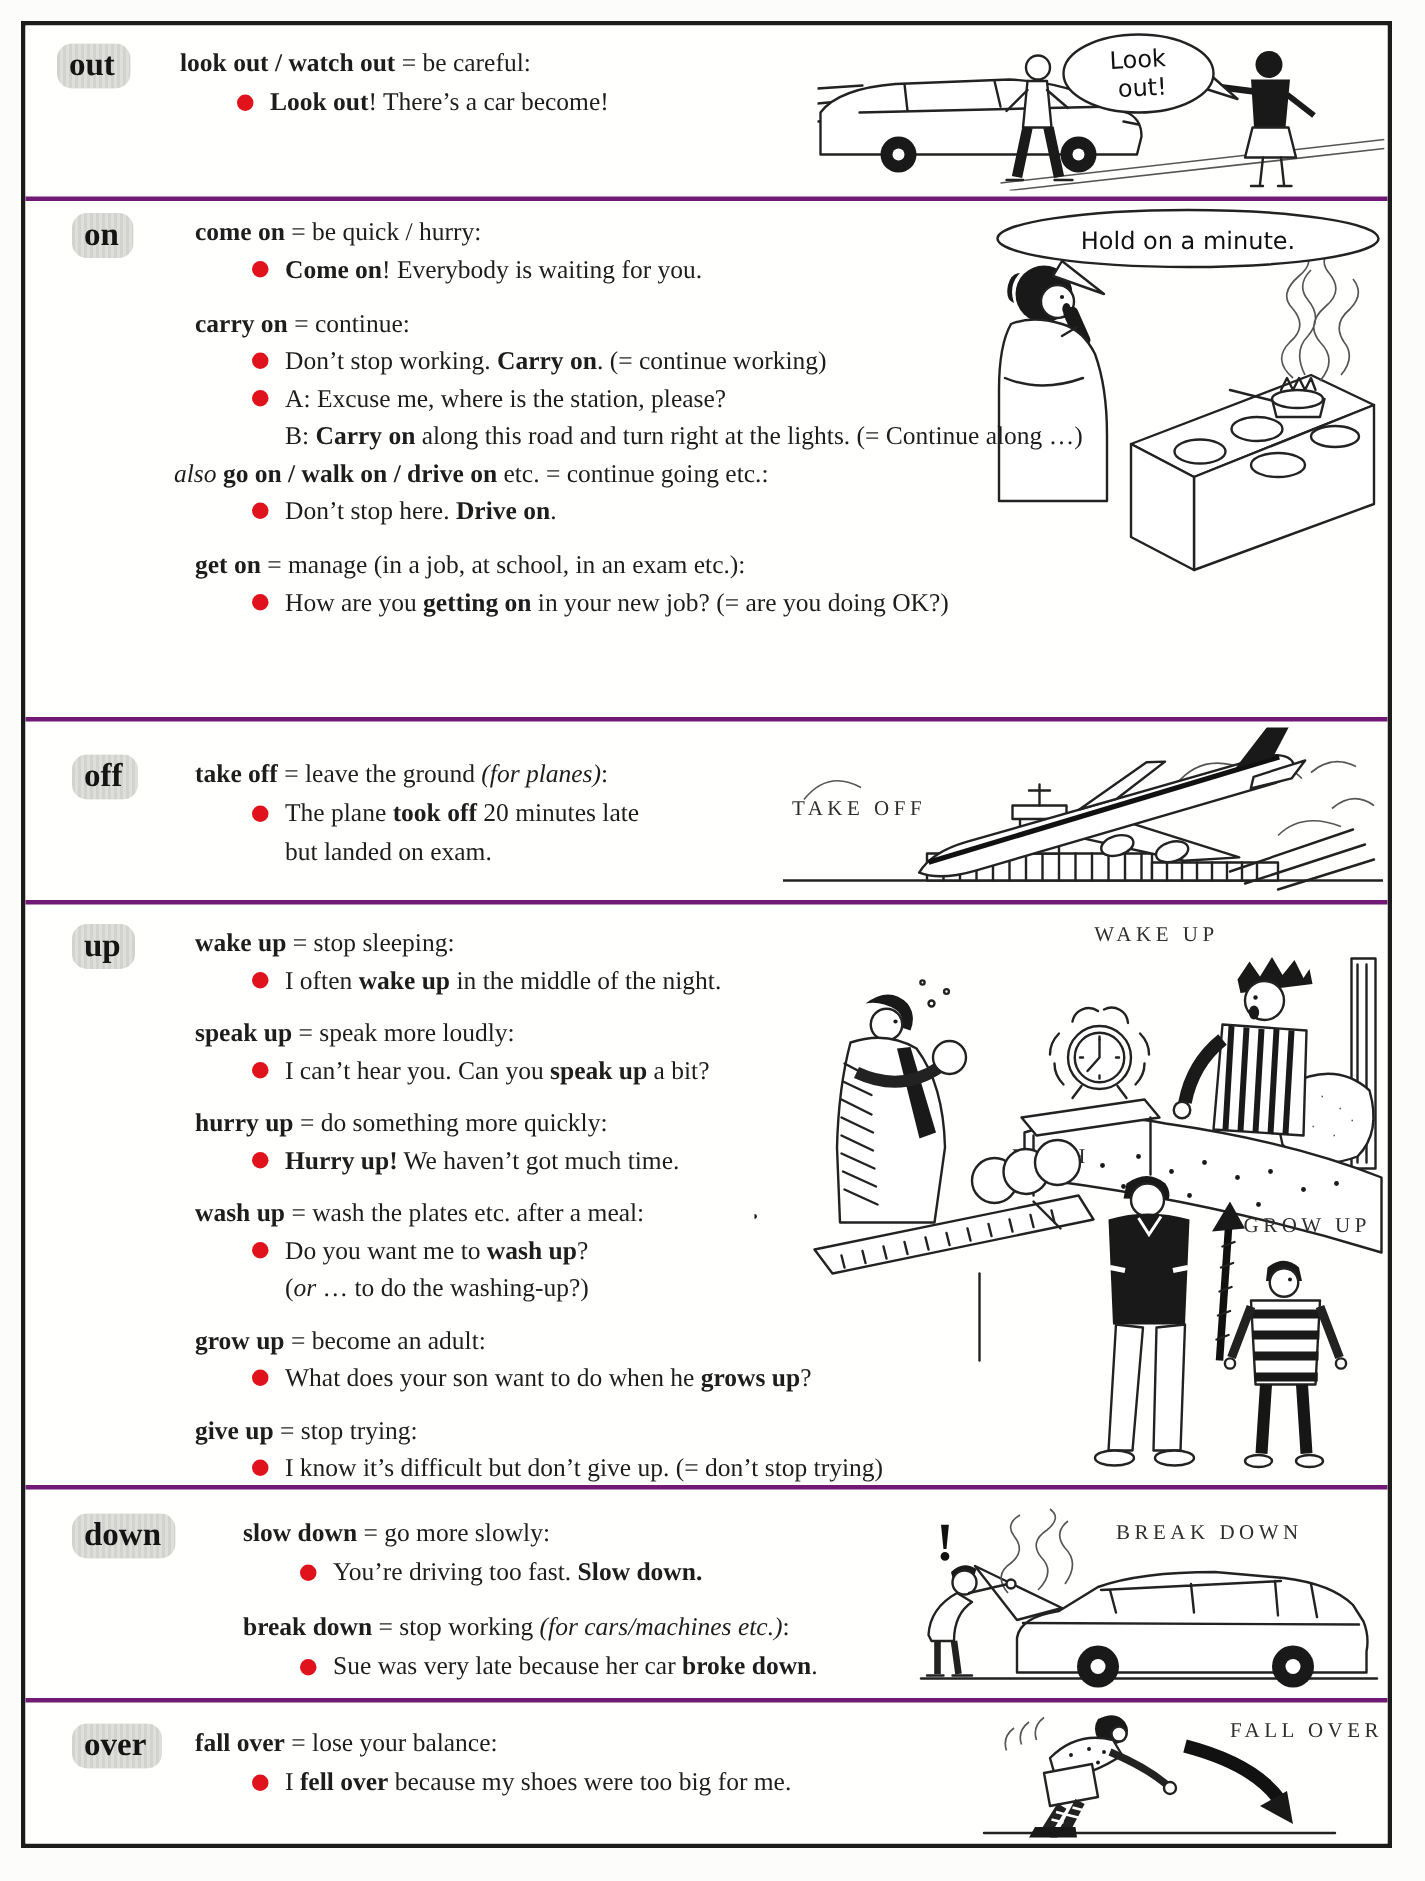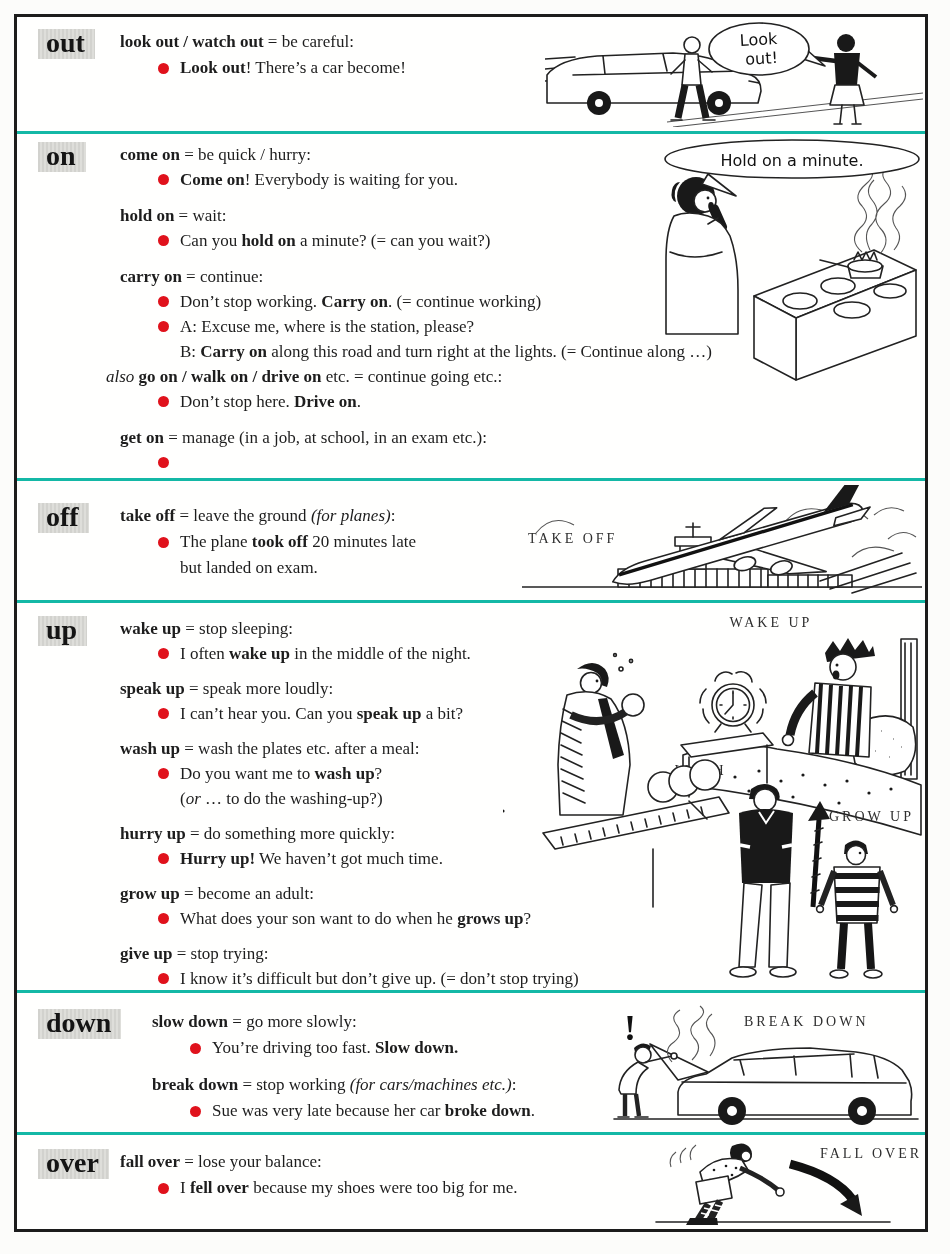--- a/index.html
+++ b/index.html
@@ -1,31 +1,31 @@
 <!DOCTYPE html>
 <html><head>
 <meta charset="utf-8">
 <style>
   html,body{margin:0;padding:0;background:#fdfdfb;}
   #page{position:relative;width:950px;height:1254px;background:#fcfcfa;overflow:hidden;
         font-family:"Liberation Serif","DejaVu Serif",serif;color:#1d1d1d;}
   #frame{position:absolute;left:14px;top:14px;width:908px;height:1212px;
          border:3px solid #1c1c1c;background:#fffffe;display:flex;flex-direction:column;box-sizing:content-box;}
   .sec{position:relative;display:flex;box-sizing:border-box;background:#fffffe;}
-  .sec + .sec{border-top:3px solid #14b8a6;}
+  .sec + .sec{border-top:3px solid #701a75;padding-left:10px;}
   .s-out{height:114px;padding-top:12px;}
   .s-on{height:347px;padding-top:8px;}
   .s-off{height:122px;padding-top:22px;}
   .s-up{height:390px;padding-top:13px;}
   .s-down{height:142px;padding-top:16px;gap:32px;}
   .s-over{flex:1;padding-top:14px;}
   .labelcol{width:103px;flex:0 0 103px;padding-left:21px;box-sizing:border-box;}
   .plabel{display:inline-block;background:#d7d7d3;
           background-image:repeating-linear-gradient(90deg,#d2d2ce 0 2px,#dededa 2px 4px);
-          font-weight:bold;font-size:28px;line-height:26px;padding:1px 10px 3px 8px;color:#141414;}
+          font-weight:bold;font-size:22px;line-height:26px;padding:1px 10px 3px 8px;color:#141414;border-radius:10px;}
   .content{flex:1;font-size:17px;line-height:26px;position:relative;z-index:2;}
   .s-on .content{line-height:25px;}
   .s-up .content{line-height:25px;}
   .entry{margin-bottom:11px;}
   .s-up .entry{margin-bottom:10px;}
   .line{white-space:nowrap;}
   .line.ex{display:flex;margin-left:38px;}
   .line.cont{margin-left:60px;}
   .line.also{margin-left:-14px;}
   .dot{flex:0 0 11px;width:11px;height:11px;border-radius:50%;background:#e0121c;margin:8px 11px 0 0;}
@@ -105,47 +105,41 @@
     </div>
     <div class="content">
       <div class="entry">
         <div class="line head"><span class="b">come on</span><span> = be quick / hurry:</span></div>
         <div class="line ex">
               <span class="dot"></span>
               <span class="t"><span class="b">Come on</span><span>! Everybody is waiting for you.</span></span>
             </div>
       </div>
       <div class="entry">
-        <div class="line head"><span class="b">hold on</span><span> = wait:</span></div>
-        <div class="line ex">
-              <span class="dot"></span>
-              <span class="t"><span>Can you </span><span class="b">hold on</span><span> a minute? (= can you wait?)</span></span>
-            </div>
-      </div>
-      <div class="entry">
         <div class="line head"><span class="b">carry on</span><span> = continue:</span></div>
         <div class="line ex">
               <span class="dot"></span>
               <span class="t"><span>Don’t stop working. </span><span class="b">Carry on</span><span>. (= continue working)</span></span>
             </div>
         <div class="line ex">
               <span class="dot"></span>
               <span class="t"><span>A:  Excuse me, where is the station, please?</span></span>
             </div>
         <div class="line cont"><span>B:  </span><span class="b">Carry on</span><span> along this road and turn right at the lights. (= Continue along …)</span></div>
         <div class="line also"><span class="i">also </span><span class="b">go on / walk on / drive on</span><span> etc. = continue going etc.:</span></div>
         <div class="line ex">
               <span class="dot"></span>
               <span class="t"><span>Don’t stop here. </span><span class="b">Drive on</span><span>.</span></span>
             </div>
       </div>
       <div class="entry">
         <div class="line head"><span class="b">get on</span><span> = manage (in a job, at school, in an exam etc.):</span></div>
         <div class="line ex">
               <span class="dot"></span>
+              <span class="t"><span>How are you </span><span class="b">getting on</span><span> in your new job? (= are you doing OK?)</span></span>
             </div>
       </div>
     </div>
     <svg class="illus il-on" width="280" height="248" viewBox="0 0 280 248">
       <g>
         <circle cx="54" cy="58" r="19" class="fd"></circle>
         <path class="fd" d="M38,44 q-8,8 -4,20 q-6,-2 -4,-12 q2,-8 8,-8 Z"></path>
         <circle cx="63" cy="63" r="11" class="fw"></circle>
         <circle cx="66" cy="60" r="1.4" class="fd"></circle>
         <ellipse cx="69" cy="68" rx="2.8" ry="4" class="fd"></ellipse>
@@ -235,33 +229,33 @@
             </div>
       </div>
       <div class="entry">
         <div class="line head"><span class="b">speak up</span><span> = speak more loudly:</span></div>
         <div class="line ex">
               <span class="dot"></span>
               <span class="t"><span>I can’t hear you. Can you </span><span class="b">speak up</span><span> a bit?</span></span>
             </div>
       </div>
       <div class="entry">
+        <div class="line head"><span class="b">hurry up</span><span> = do something more quickly:</span></div>
+        <div class="line ex">
+              <span class="dot"></span>
+              <span class="t"><span class="b">Hurry up!</span><span> We haven’t got much time.</span></span>
+            </div>
+      </div>
+      <div class="entry">
         <div class="line head"><span class="b">wash up</span><span> = wash the plates etc. after a meal:</span></div>
         <div class="line ex">
               <span class="dot"></span>
               <span class="t"><span>Do you want me to </span><span class="b">wash up</span><span>?</span></span>
             </div>
         <div class="line cont"><span>(</span><span class="i">or</span><span> … to do the washing-up?)</span></div>
-      </div>
-      <div class="entry">
-        <div class="line head"><span class="b">hurry up</span><span> = do something more quickly:</span></div>
-        <div class="line ex">
-              <span class="dot"></span>
-              <span class="t"><span class="b">Hurry up!</span><span> We haven’t got much time.</span></span>
-            </div>
       </div>
       <div class="entry">
         <div class="line head"><span class="b">grow up</span><span> = become an adult:</span></div>
         <div class="line ex">
               <span class="dot"></span>
               <span class="t"><span>What does your son want to do when he </span><span class="b">grows up</span><span>?</span></span>
             </div>
       </div>
       <div class="entry">
         <div class="line head"><span class="b">give up</span><span> = stop trying:</span></div>

